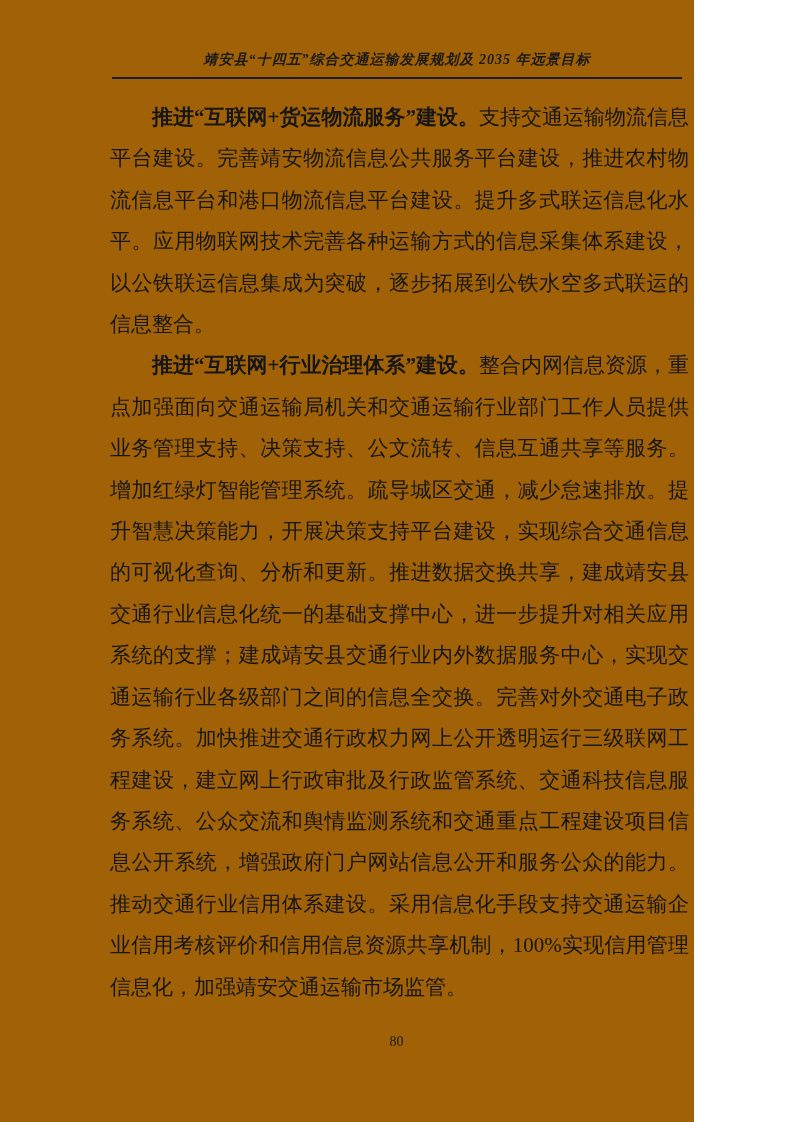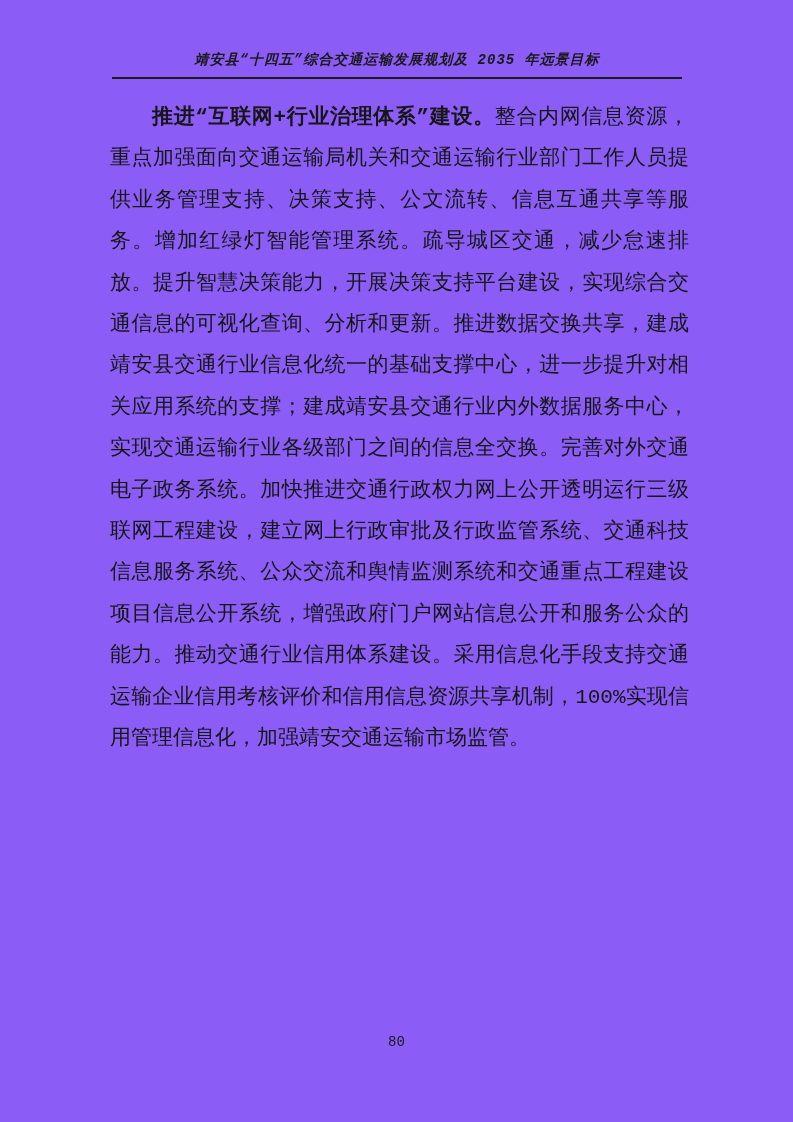--- a/index.html
+++ b/index.html
@@ -2,25 +2,25 @@
 <html><head>
 <meta charset="utf-8">
 <style>
   html, body {
     margin: 0;
     padding: 0;
     background: #ffffff;
   }
   .page {
     position: relative;
-    width: 793px;
+    width: 694px;
     height: 1122px;
-    background: #8b5cf6;
+    background: #a16207;
     overflow: hidden;
-    font-family: Liberation Mono, monospace;
+    font-family: Liberation Serif, serif;
     color: #1a1a1a;
   }
   .header-title {
     position: absolute;
     top: 51px;
     left: 111px;
     width: 572px;
     text-align: center;
     font-size: 14px;
     font-weight: 700;
@@ -68,18 +68,19 @@
 </head>
 <body>
 
 <div class="page">
 
   <div class="header-title">靖安县“十四五”综合交通运输发展规划及 2035 年远景目标</div>
 
   <div class="header-rule"></div>
 
   <div class="content">
+    <p><span class="lead">推进“互联网+货运物流服务”建设。</span><span>支持交通运输物流信息平台建设。完善靖安物流信息公共服务平台建设，推进农村物流信息平台和港口物流信息平台建设。提升多式联运信息化水平。应用物联网技术完善各种运输方式的信息采集体系建设，以公铁联运信息集成为突破，逐步拓展到公铁水空多式联运的信息整合。</span></p>
     <p><span class="lead">推进“互联网+行业治理体系”建设。</span><span>整合内网信息资源，重点加强面向交通运输局机关和交通运输行业部门工作人员提供业务管理支持、决策支持、公文流转、信息互通共享等服务。增加红绿灯智能管理系统。疏导城区交通，减少怠速排放。提升智慧决策能力，开展决策支持平台建设，实现综合交通信息的可视化查询、分析和更新。推进数据交换共享，建成靖安县交通行业信息化统一的基础支撑中心，进一步提升对相关应用系统的支撑；建成靖安县交通行业内外数据服务中心，实现交通运输行业各级部门之间的信息全交换。完善对外交通电子政务系统。加快推进交通行政权力网上公开透明运行三级联网工程建设，建立网上行政审批及行政监管系统、交通科技信息服务系统、公众交流和舆情监测系统和交通重点工程建设项目信息公开系统，增强政府门户网站信息公开和服务公众的能力。推动交通行业信用体系建设。采用信息化手段支持交通运输企业信用考核评价和信用信息资源共享机制，100%实现信用管理信息化，加强靖安交通运输市场监管。</span></p>
   </div>
 
   <div class="page-number">80</div>
 
 </div>
 
 </body></html>

